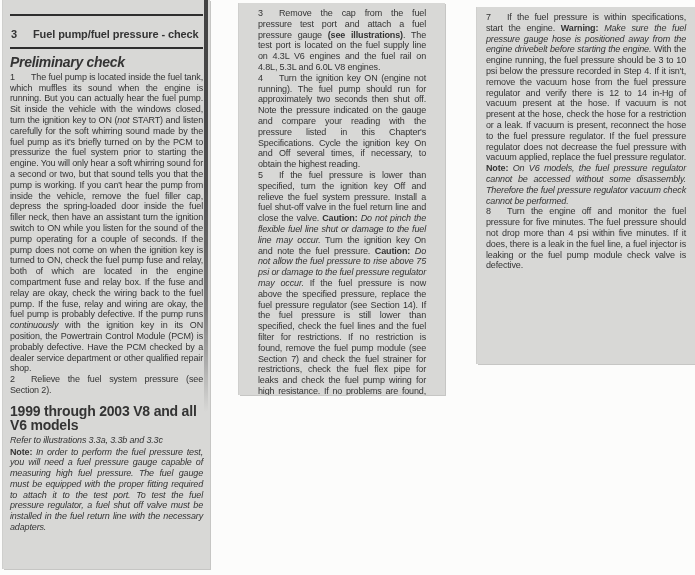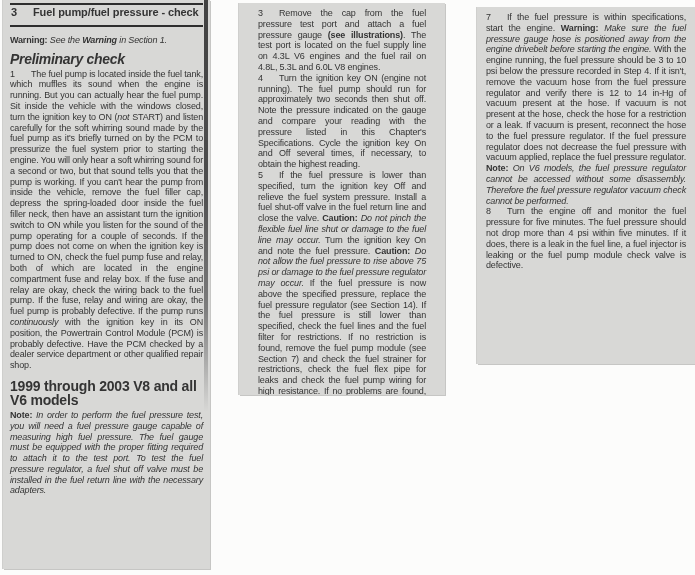--- a/index.html
+++ b/index.html
@@ -10,21 +10,21 @@
   .col{
     position:absolute;background:#d8d8d6;overflow:hidden;box-sizing:border-box;
     font-size:9px;line-height:10.8px;letter-spacing:-0.15px;text-align:justify;
     box-shadow:1px 1px 0 #c6c6c4, -1px 0 0 #cfcfcd;
   }
   .col1{left:3px;top:0;width:207px;height:569px;padding:0 7px 4px 7px;}
   .col2{left:239px;top:3px;width:206px;height:392px;padding:5px 19px;}
   .col3{left:477px;top:7px;width:218px;height:357px;padding:5px 9px;}
   .rule-box{
     border-top:2px solid #2e2e2e;border-bottom:2px solid #2e2e2e;
-    margin-top:3px;padding:2px 1px 6px 1px;text-align:left;
+    margin-top:14px;padding:13px 1px 6px 1px;text-align:left;
   }
   .sec-title{font-weight:bold;font-size:11px;letter-spacing:-0.1px;}
   .sec-num{display:inline-block;min-width:22px;}
   .warning-line{margin:8px 0 1px 0;text-align:left;}
   .h-script{
     font-weight:bold;font-style:italic;font-size:14px;line-height:16px;
     letter-spacing:-0.3px;text-align:left;margin:5px 0 2px 0;
   }
   .para{margin:0;}
   .num{display:inline-block;min-width:21px;}
@@ -44,33 +44,34 @@
 </head>
 <body>
 
 <div class="page">
 
   <div class="col col1">
     <div class="rule-box">
       <span class="sec-title sec-num">3</span><span class="sec-title">Fuel pump/fuel pressure - check</span>
     </div>
 
-    <div class="warning-line">
-      <span class="b">Warning:</span><span class="i"> See the </span><span class="bi">Warning</span><span class="i"> in Section 1.</span>
-    </div>
 
     <div class="h-script">Preliminary check</div>
 
     <p class="para">
       <span class="num">1</span><span>The fuel pump is located inside the fuel tank, which muffles its sound when the engine is running. But you can actually hear the fuel pump. Sit inside the vehicle with the windows closed, turn the ignition key to ON (</span><span class="i">not</span><span> START) and listen carefully for the soft whirring sound made by the fuel pump as it's briefly turned on by the PCM to pressurize the fuel system prior to starting the engine. You will only hear a soft whirring sound for a second or two, but that sound tells you that the pump is working. If you can't hear the pump from inside the vehicle, remove the fuel filler cap, depress the spring-loaded door inside the fuel filler neck, then have an assistant turn the ignition switch to ON while you listen for the sound of the pump operating for a couple of seconds. If the pump does not come on when the ignition key is turned to ON, check the fuel pump fuse and relay, both of which are located in the engine compartment fuse and relay box. If the fuse and relay are okay, check the wiring back to the fuel pump. If the fuse, relay and wiring are okay, the fuel pump is probably defective. If the pump runs </span><span class="i">continuously</span><span> with the ignition key in its ON position, the Powertrain Control Module (PCM) is probably defective. Have the PCM checked by a dealer service department or other qualified repair shop.</span>
     </p>
 
 
+    <p class="para">
+      <span class="num">2</span><span>Relieve the fuel system pressure (see Section 2).</span>
+    </p>
 
     <div class="sub-head">1999 through 2003 V8 and all V6 models</div>
+    <div class="refer">Refer to illustrations 3.3a, 3.3b and 3.3c</div>
 
     <p class="para">
       <span class="b">Note:</span><span class="i"> In order to perform the fuel pressure test, you will need a fuel pressure gauge capable of measuring high fuel pressure. The fuel gauge must be equipped with the proper fitting required to attach it to the test port. To test the fuel pressure regulator, a fuel shut off valve must be installed in the fuel return line with the necessary adapters.</span>
     </p>
   </div>
 
   <div class="dark-bar"></div>
 
   <div class="col col2">
     <p class="para">

